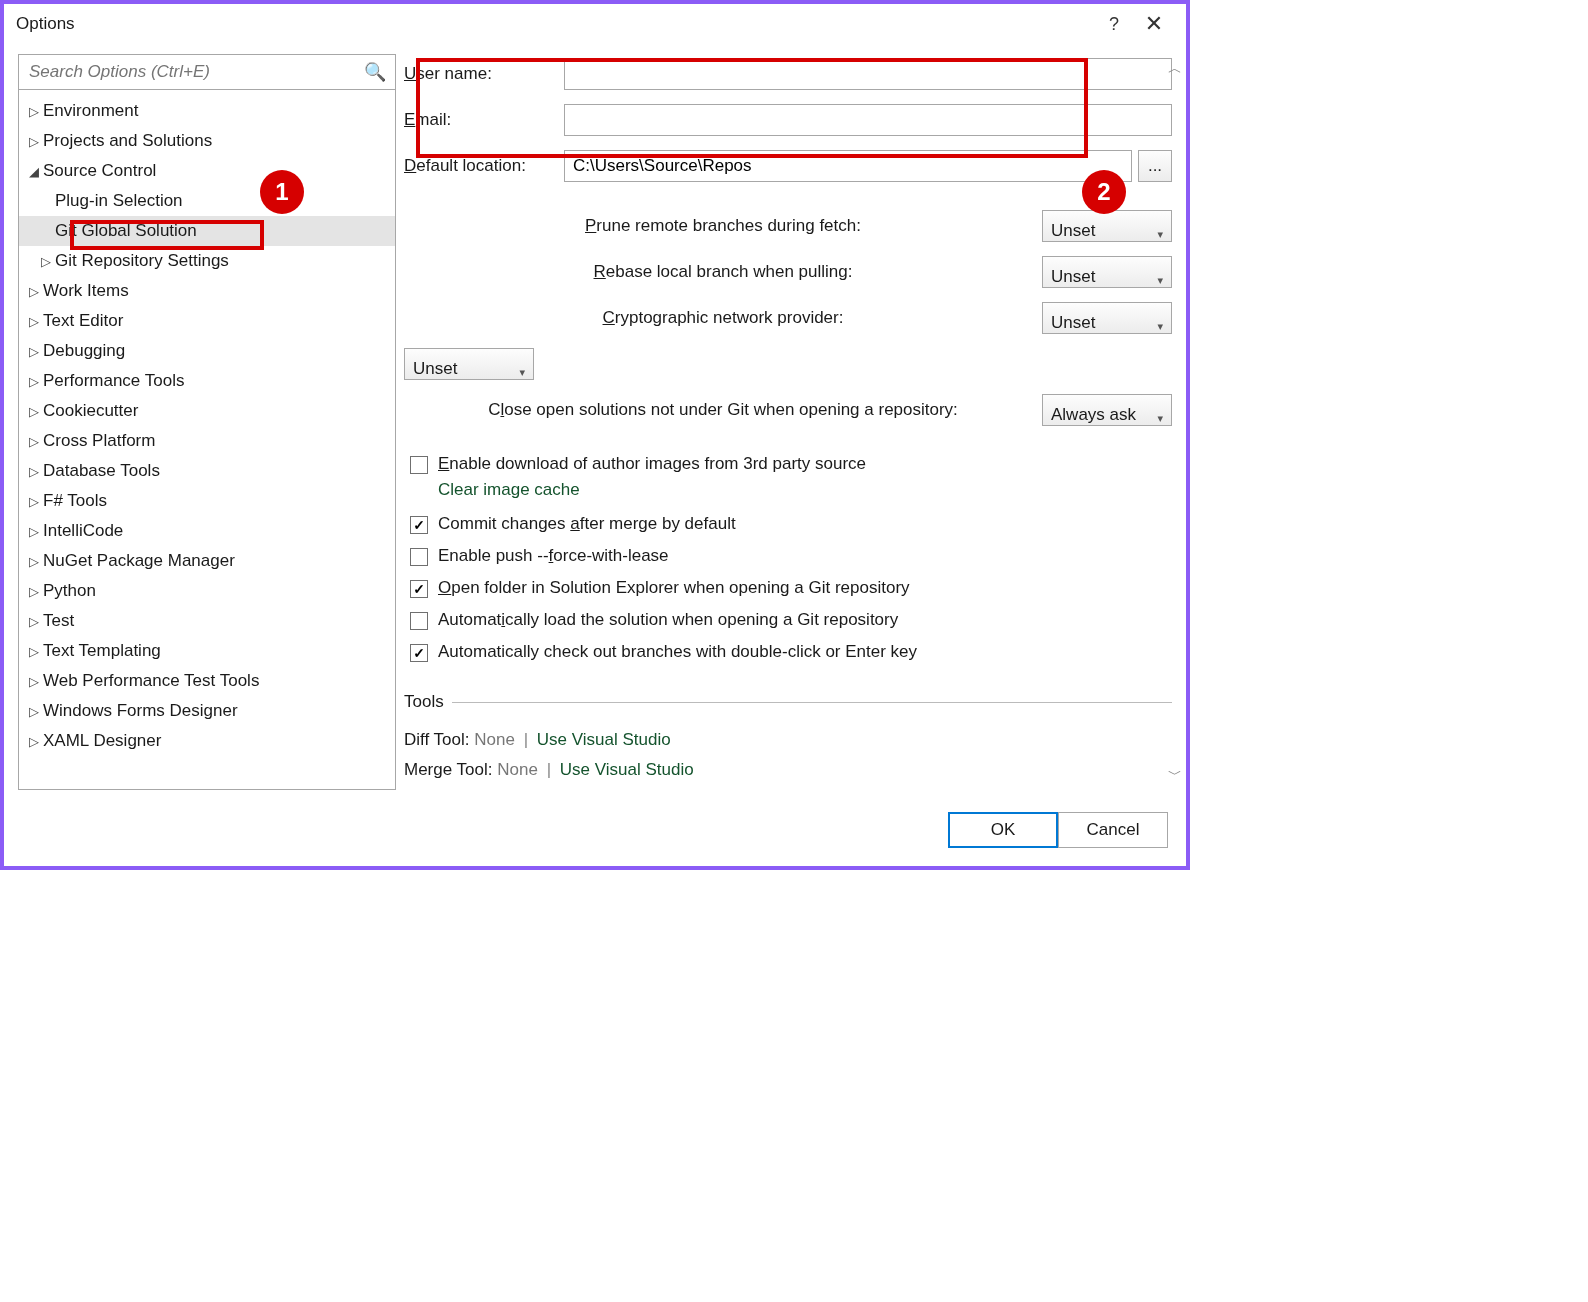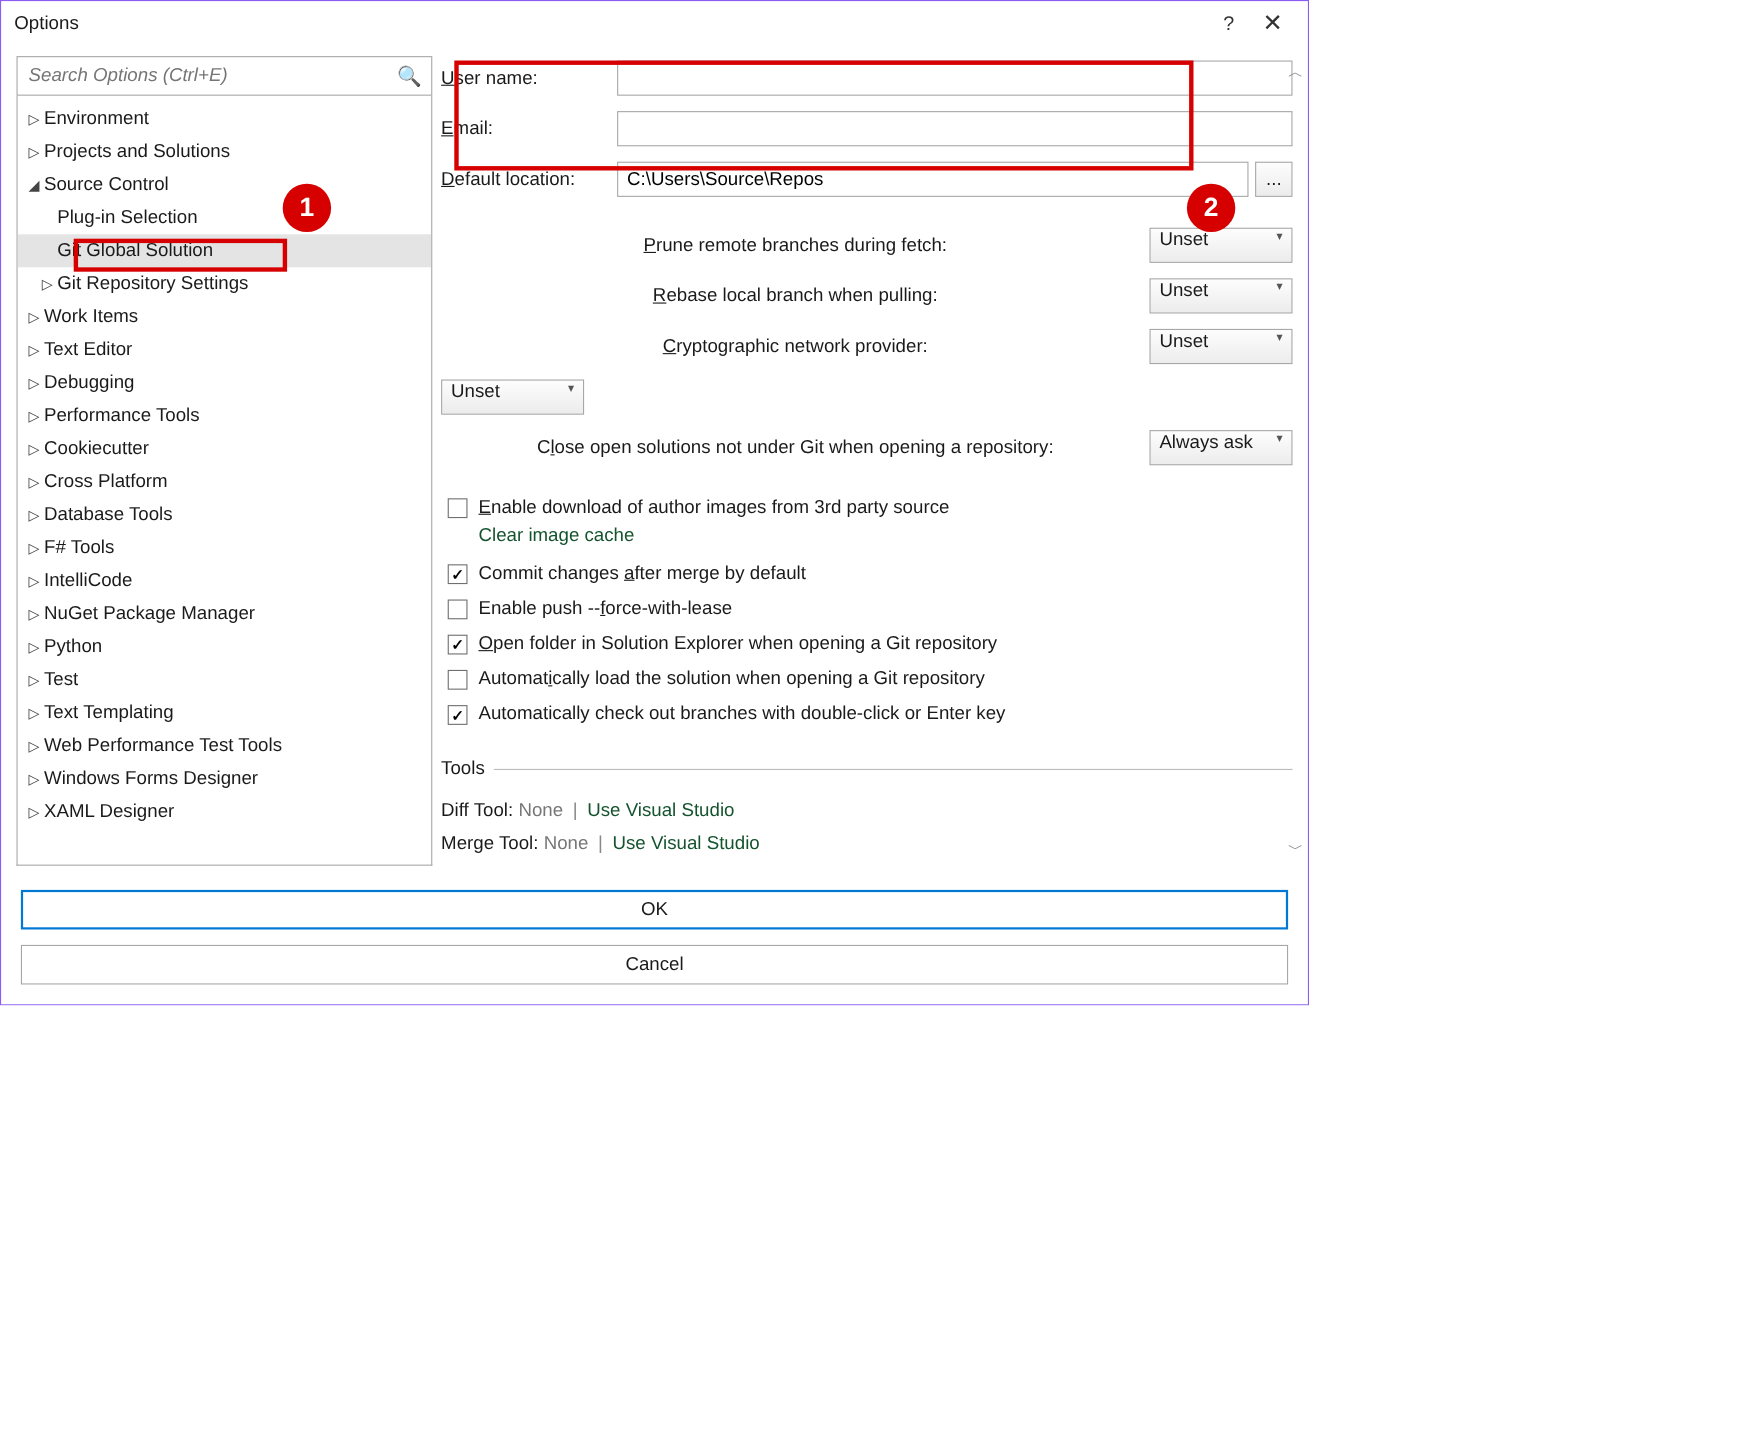--- a/index.html
+++ b/index.html
@@ -5,21 +5,21 @@
   * { box-sizing: border-box; }
   body {
     margin: 0;
     font-family: "Segoe UI", Tahoma, sans-serif;
     font-size: 17px;
     background: #fff;
     color: #1a1a1a;
   }
   .window {
     width: 1190px;
-    border: 1px solid #8b5cf6;
+    border: 4px solid #8b5cf6;
     background: #fff;
     position: relative;
   }
   .titlebar {
     display: flex;
     align-items: center;
     height: 40px;
     padding: 0 12px;
   }
   .titlebar .title {
@@ -120,21 +120,21 @@
     padding: 0 8px;
     font-size: 17px;
   }
   .row.wide .lbl { width: auto; flex:1;text-align:center; }
   .select {
     width: 130px;
     height: 32px;
     border: 1px solid #a7a7a7;
     background: linear-gradient(#fdfdfd,#ececec);
     display: flex;
-    align-items: flex-start;
+    align-items: flex-end;
     padding: 0 8px;
     cursor: pointer;
     justify-content: space-between;
   }
   .select .caret { font-size: 11px; color:#555; }
   .browsebtn {
     width: 34px; height: 32px;
     border: 1px solid #a7a7a7;
     background: linear-gradient(#fdfdfd,#ececec);
     margin-left: 6px;
@@ -163,23 +163,22 @@
   .sublink { margin-left: 34px; margin-top: -6px; margin-bottom: 14px; }
   .section-hdr {
     display:flex; align-items:center; margin: 30px 0 18px 0;
   }
   .section-hdr .txt { margin-right: 8px; }
   .section-hdr .line { flex:1; height:1px; background:#bbb; }
   .toolrow { margin-bottom: 10px; }
   .toolrow .none { color:#777; }
   .toolrow .sep { color:#888; margin: 0 4px; }
   .footer {
-    display:flex; justify-content:flex-end; gap:14px;
+    display:flex; justify-content:flex-end; 
     padding: 14px 18px 18px 18px;
-    flex-direction: column;
   }
   .btn {
     min-width: 110px;
     height: 36px;
     border: 1px solid #a7a7a7;
     background: #fff;
     display:flex; align-items:center; justify-content:center;
     cursor:pointer;
     font-size: 17px;
   }

